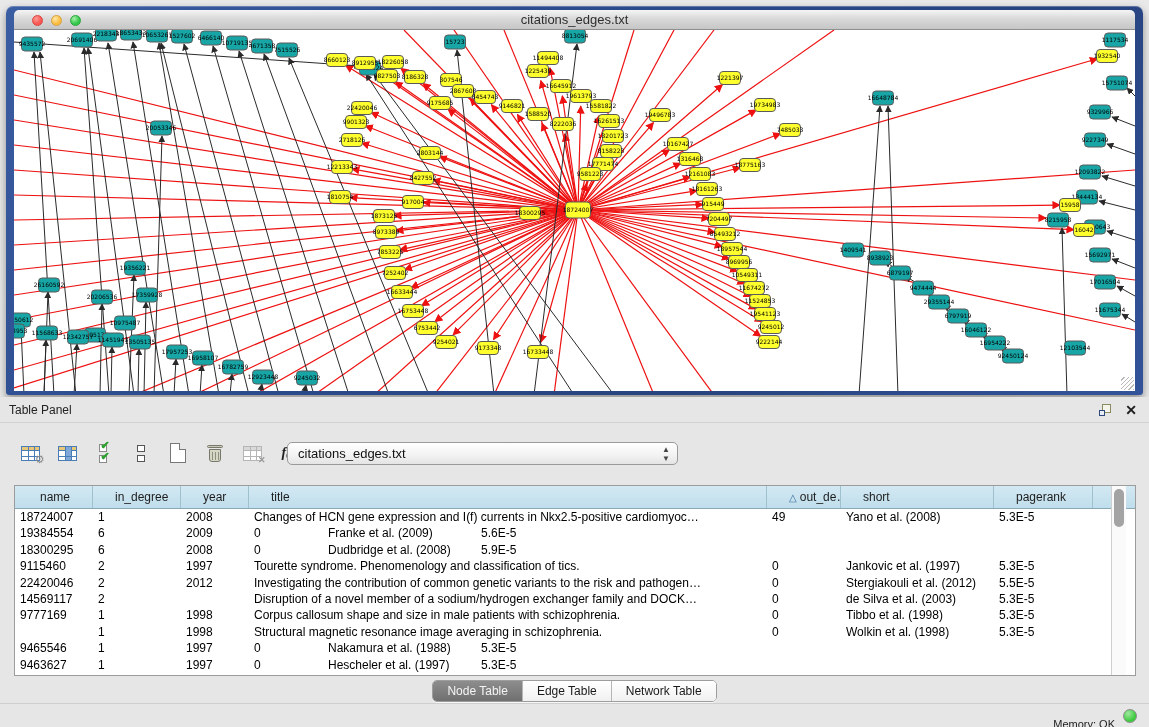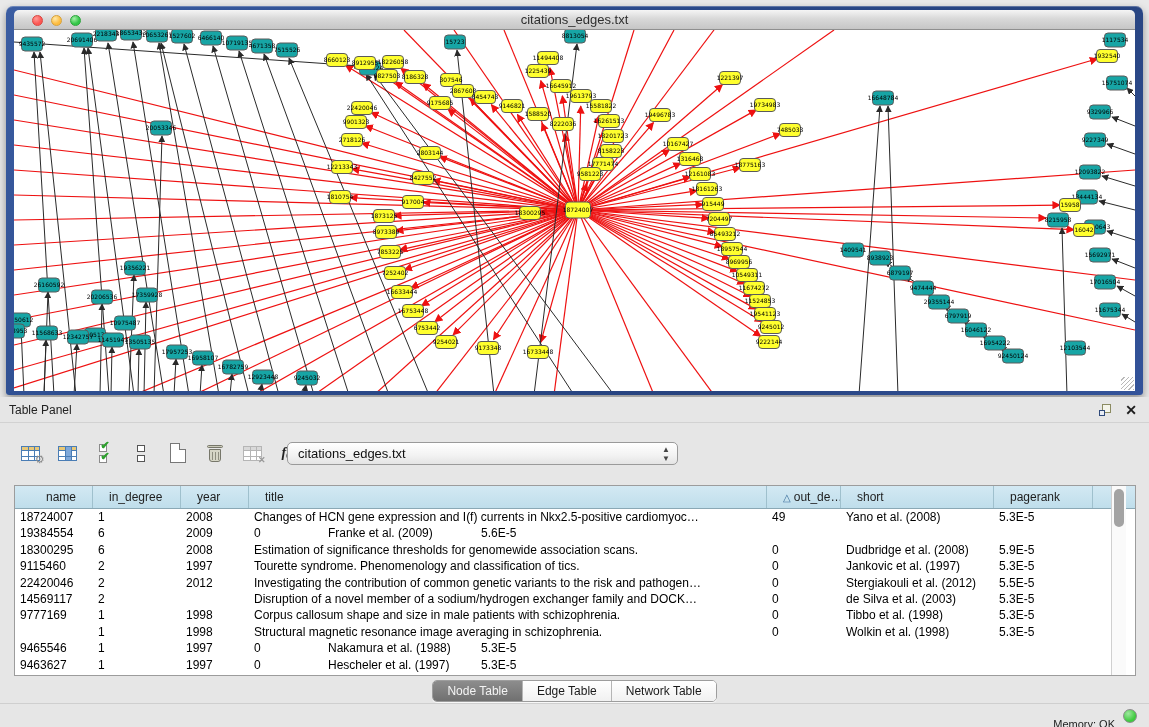--- a/index.html
+++ b/index.html
@@ -40,21 +40,21 @@
     background:linear-gradient(#ffffff,#f2f2f2 60%,#e4e4e4); border:1px solid #9a9a9a; border-radius:5px;
     font-size:13px; color:#111; line-height:21px; padding-left:10px; }
   .sel-arrows { position:absolute; right:7px; top:2px; display:flex; flex-direction:column; line-height:9px;
     font-size:8px; color:#444; }
 
   
   .tablewrap { position:absolute; left:14px; top:88px; width:1122px; height:191px; background:#fff;
     border:1px solid #9c9c9c; overflow:hidden; }
   .thead { display:flex; height:23px; background:linear-gradient(#d3e9f3,#bfdeeb); border-bottom:1px solid #8aa8b5; }
   .th { font-size:12px; color:#1d1d1d; line-height:22px; border-right:1px solid #9fc0cd; overflow:hidden;
-    white-space:nowrap; padding:0 16px; }
+    white-space:nowrap; padding:0 22px; }
   .th.c-right { text-align:right; } .th.c-center { text-align:left; } .th.c-left { text-align:left; }
   .sortglyph { color:#3c6f9c; font-size:10px; margin-right:3px; }
   .trow { display:flex; height:16.4px; }
   .td { font-size:12px; color:#000; line-height:16.4px; white-space:nowrap; overflow:hidden; padding:0 0 0 5px; }
   .vscroll { position:absolute; right:23px; top:89px; width:15px; height:189px; background:#fafafa;
     border-left:1px solid #d0d0d0; }
   .vthumb { position:absolute; left:2px; top:3px; width:10px; height:38px; background:#a3a3a3; border-radius:6px; }
 
   
   .tabs { position:absolute; left:0; top:283px; width:1149px; display:flex; justify-content:center; }
@@ -863,21 +863,20 @@
             <div class="td" style="width: 88px;">6</div>
             <div class="td" style="width: 68px;">2009</div>
             <div class="td" style="width: 74px;">0</div>
             <div class="td" style="width: 153px;">Franke et al. (2009)</div>
             <div class="td" style="width: 99px;">5.6E-5</div>
           </div>
           <div class="trow">
             <div class="td" style="width: 78px;">18300295</div>
             <div class="td" style="width: 88px;">6</div>
             <div class="td" style="width: 68px;">2008</div>
-            <div class="td" style="width: 518px;">Estimation of significance thresholds for genomewide association scans.</div>
             <div class="td" style="width: 74px;">0</div>
             <div class="td" style="width: 153px;">Dudbridge et al. (2008)</div>
             <div class="td" style="width: 99px;">5.9E-5</div>
           </div>
           <div class="trow">
             <div class="td" style="width: 78px;">9115460</div>
             <div class="td" style="width: 88px;">2</div>
             <div class="td" style="width: 68px;">1997</div>
             <div class="td" style="width: 518px;">Tourette syndrome. Phenomenology and classification of tics.</div>
             <div class="td" style="width: 74px;">0</div>

